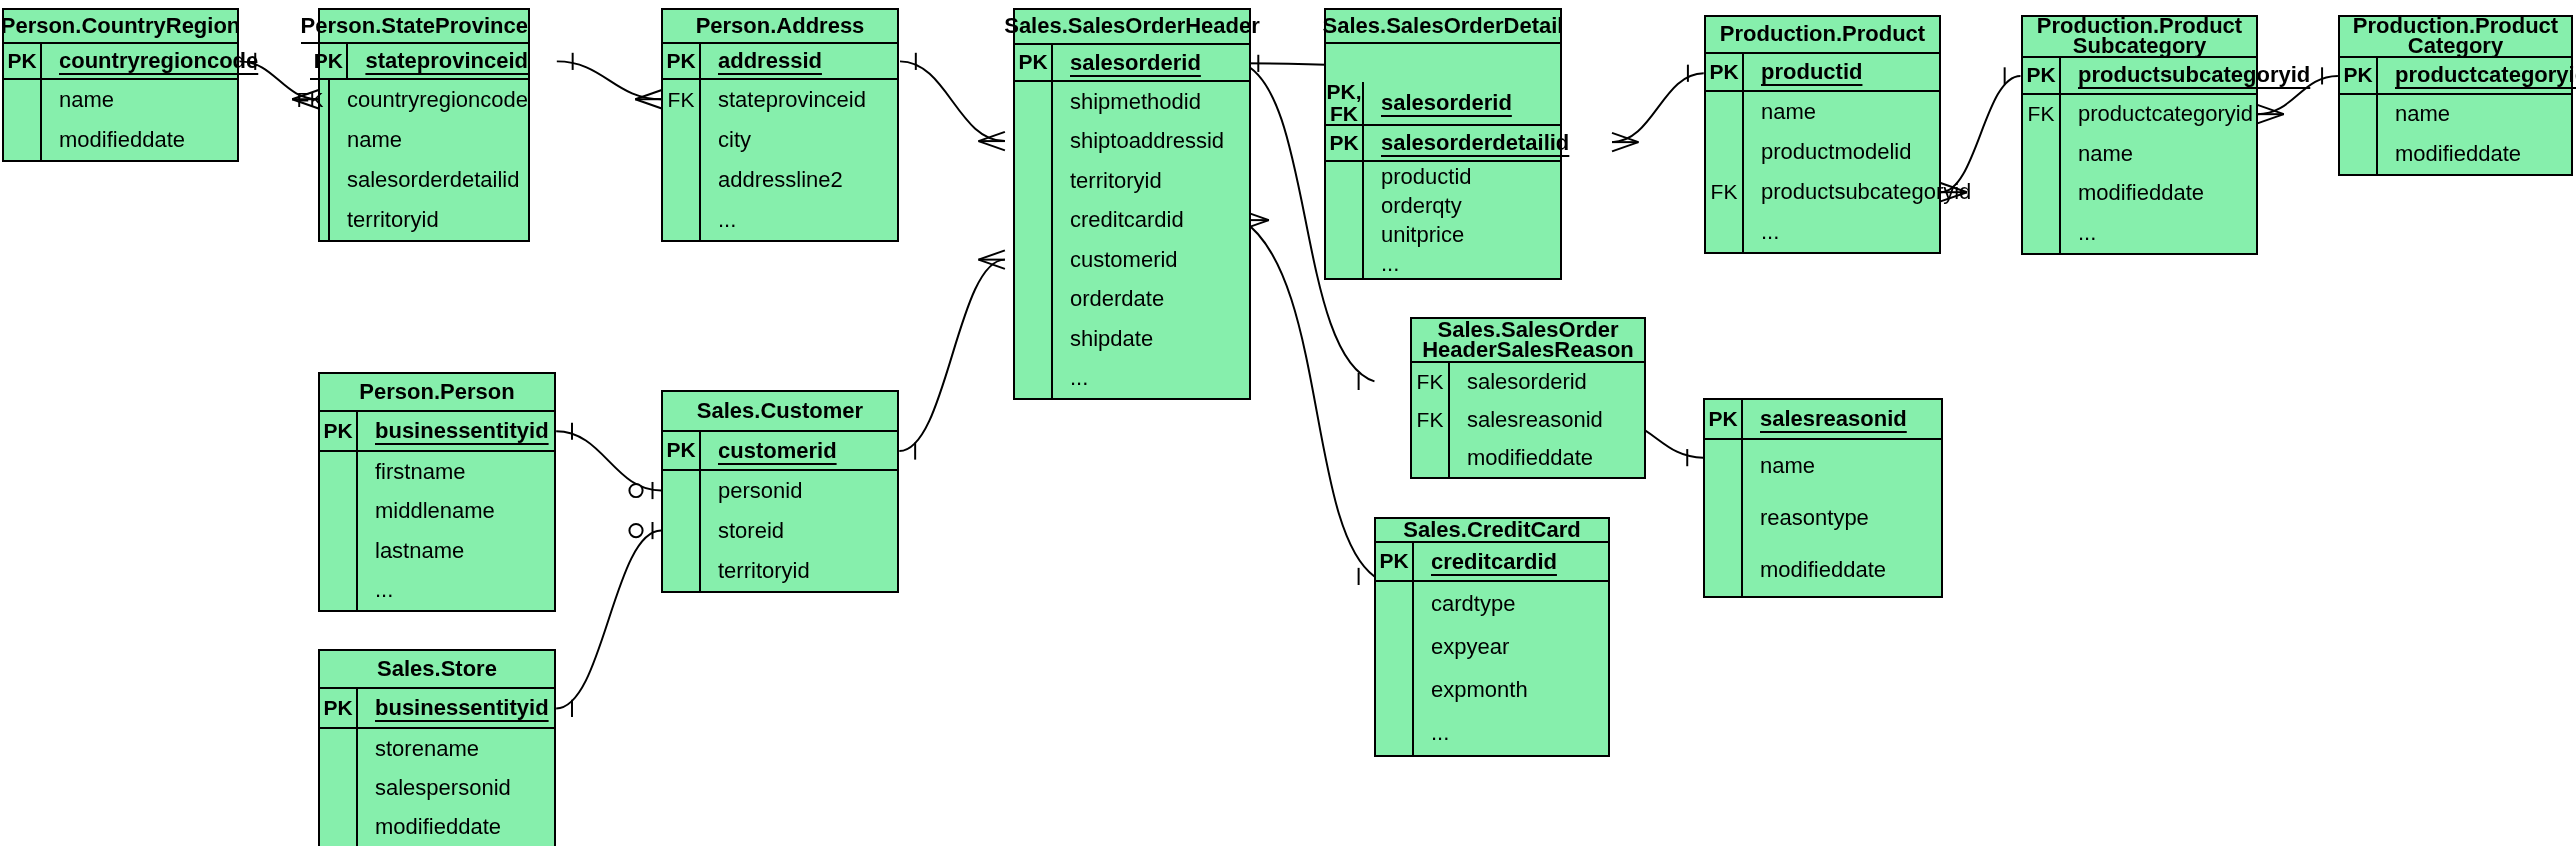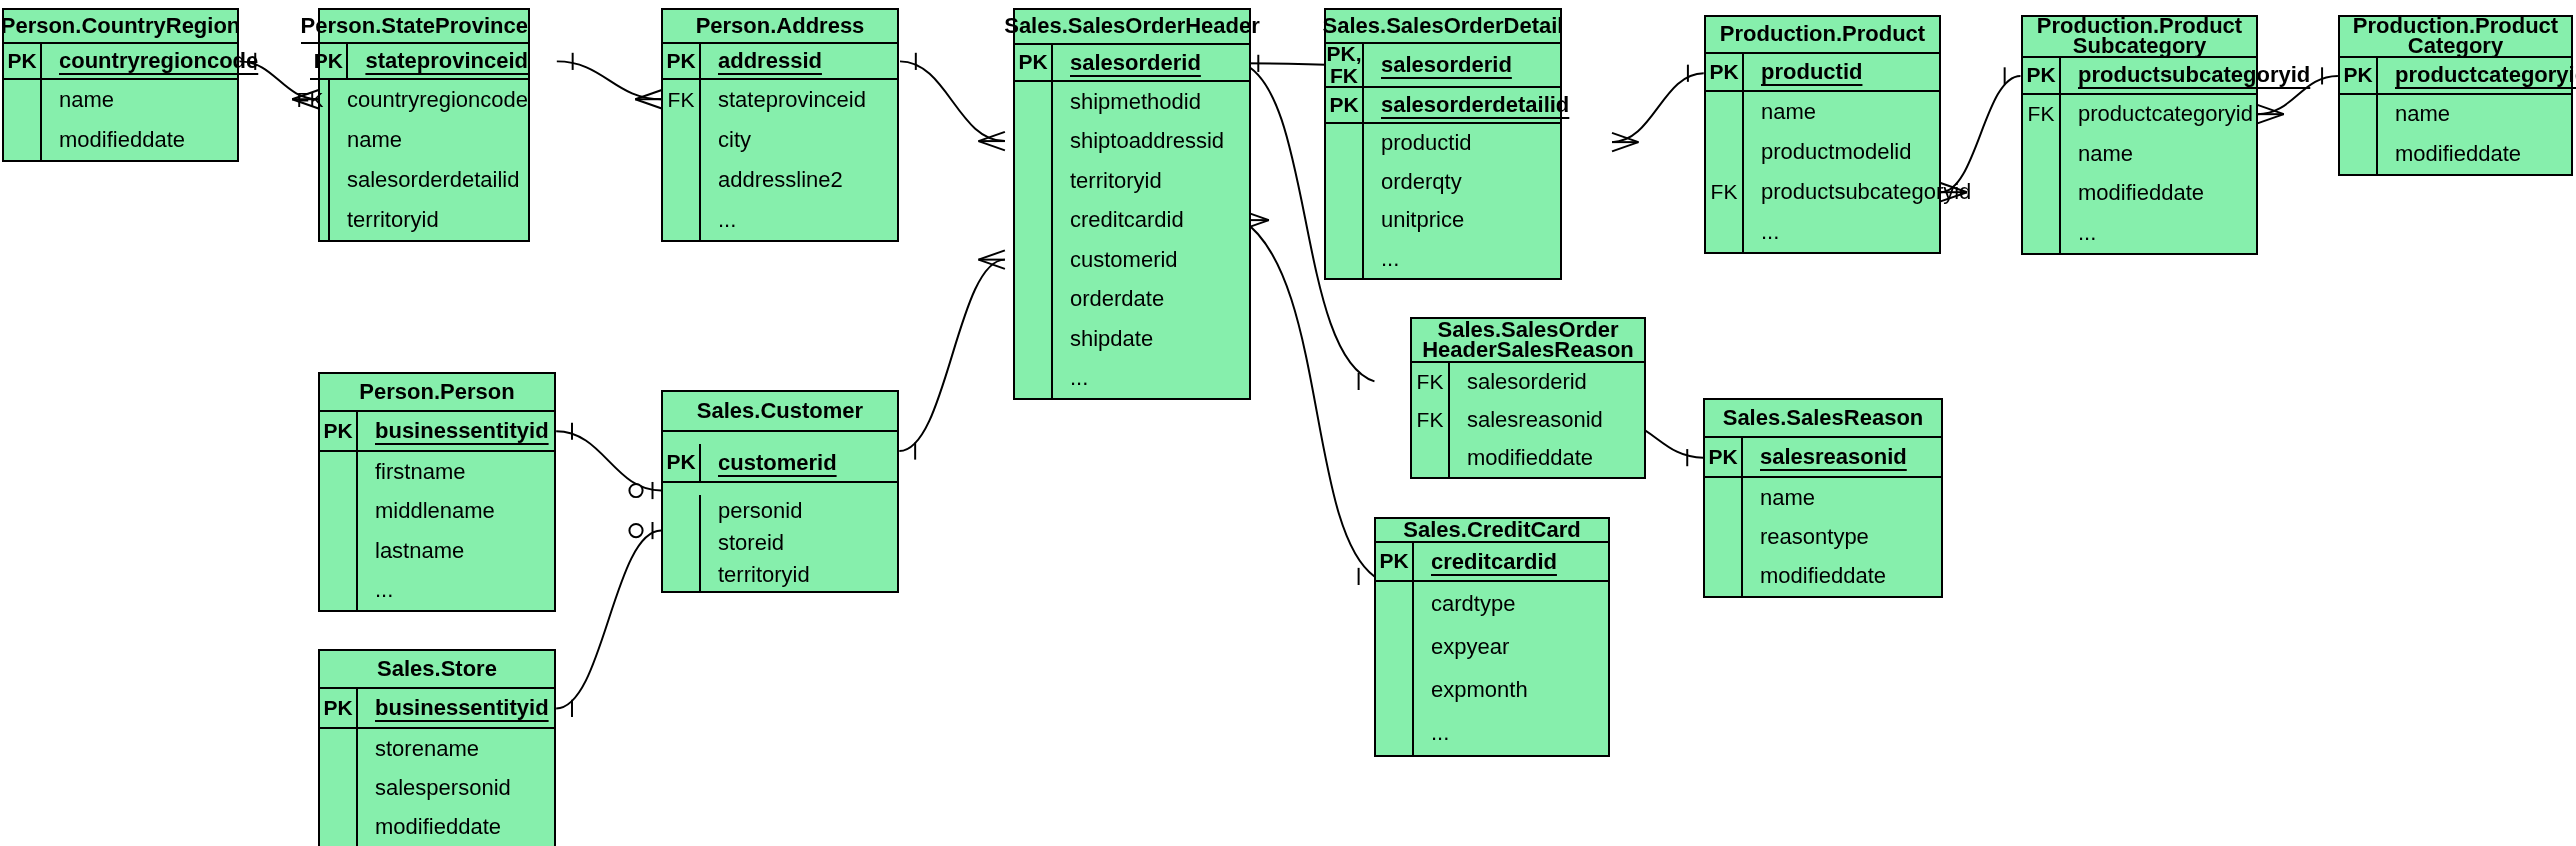--- a/index.html
+++ b/index.html
@@ -313,21 +313,21 @@
           <div class="fname">
             <span>...</span>
           </div>
         </div>
       </div>
     </div>
     <div class="tbl" style="left: 1324px; top: 8px; width: 238px; height: 272px;">
       <div class="tbl-title" style="height: 34px;">
         <span>Sales.SalesOrderDetail</span>
       </div>
-      <div class="frow pk band" style="flex: 0 0 auto; height: 44px;">
+      <div class="frow pk band" style="flex: 0 0 auto; height: 44px; margin-top: 38px;">
         <div class="kcol">PK,
 FK</div>
         <div class="fname">
           <span>salesorderid</span>
         </div>
       </div>
       <div class="frow pk band" style="flex: 0 0 auto; height: 36px;">
         <div class="kcol">PK</div>
         <div class="fname">
           <span>salesorderdetailid</span>
@@ -491,21 +491,21 @@
           </div>
         </div>
         <div class="frow">
           <div class="kcol"></div>
           <div class="fname">
             <span>...</span>
           </div>
         </div>
       </div>
     </div>
-    <div class="tbl" style="left: 661px; top: 390px; width: 238px; height: 203px; gap: 12px;">
+    <div class="tbl" style="left: 661px; top: 390px; width: 238px; height: 203px;">
       <div class="tbl-title" style="height: 40px;">
         <span>Sales.Customer</span>
       </div>
       <div class="frow pk band" style="flex: 0 0 auto; height: 39px;">
         <div class="kcol">PK</div>
         <div class="fname">
           <span>customerid</span>
         </div>
       </div>
       <div class="tbl-body">
@@ -549,23 +549,20 @@
         </div>
         <div class="frow">
           <div class="kcol"></div>
           <div class="fname">
             <span>modifieddate</span>
           </div>
         </div>
       </div>
     </div>
     <div class="tbl" style="left: 1703px; top: 398px; width: 240px; height: 200px;">
-      <div class="tbl-title" style="height: 38px;">
-        <span>Sales.SalesReason</span>
-      </div>
       <div class="frow pk band" style="flex: 0 0 auto; height: 40px;">
         <div class="kcol">PK</div>
         <div class="fname">
           <span>salesreasonid</span>
         </div>
       </div>
       <div class="tbl-body">
         <div class="frow">
           <div class="kcol"></div>
           <div class="fname">

